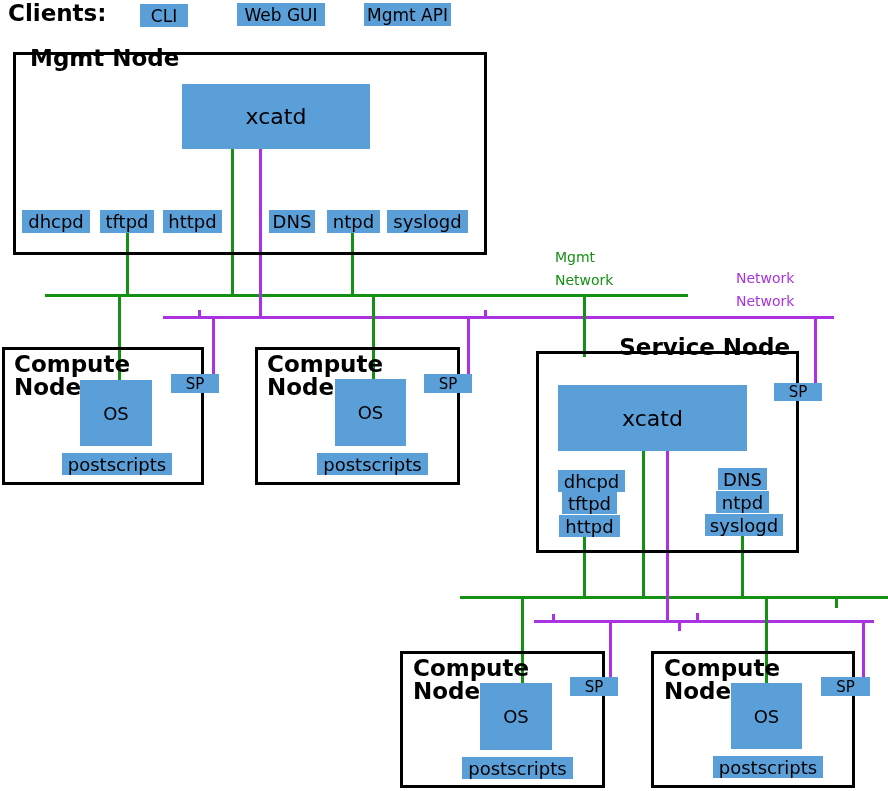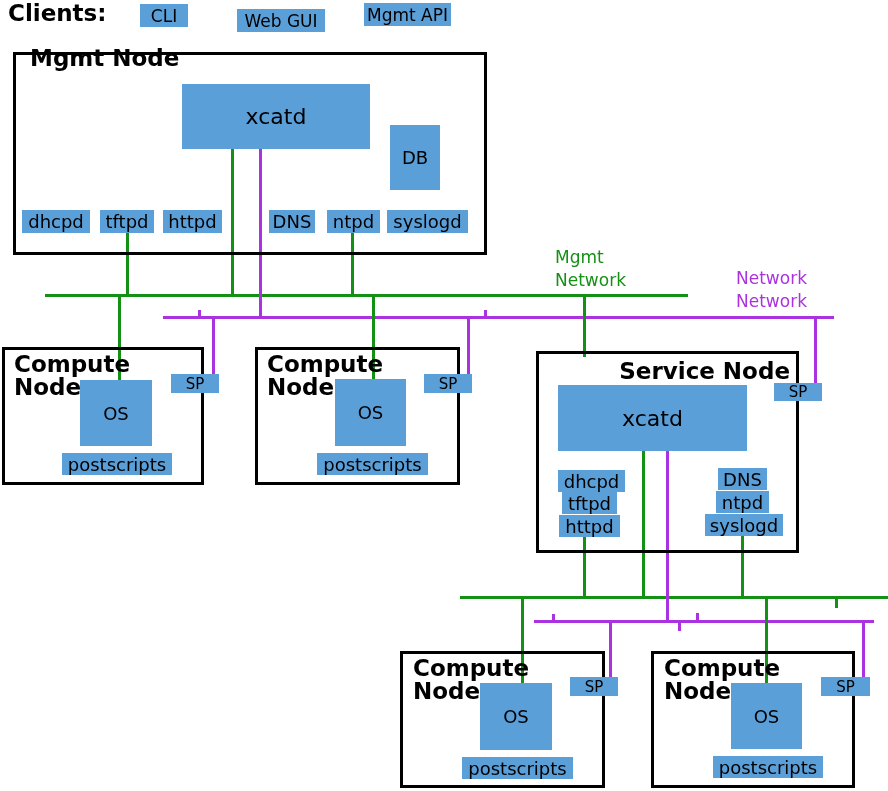--- a/index.html
+++ b/index.html
@@ -5,39 +5,38 @@
   html,body{margin:0;padding:0;background:#fff;}
   #diagram{position:relative;width:888px;height:791px;background:#fff;
     font-family:"DejaVu Sans","Liberation Sans",sans-serif;color:#000;overflow:hidden;}
   .bluebox{position:absolute;background:var(--blue);display:flex;align-items:center;
     justify-content:center;font-size:18px;z-index:3;white-space:nowrap;}
   .nodebox{position:absolute;border:3px solid #000;background:transparent;z-index:2;box-sizing:border-box;}
   .hline,.vline{position:absolute;z-index:1;}
   .green{background:var(--green);}
   .purple{background:var(--purple);}
   .title{position:absolute;font-weight:bold;font-size:23px;line-height:23px;z-index:4;}
-  .netlabel{position:absolute;font-size:17px;line-height:23px;z-index:4;white-space:nowrap;}
+  .netlabel{position:absolute;font-size:14px;line-height:23px;z-index:4;white-space:nowrap;}
   .f22{font-size:22px;}
   .f17{font-size:17px;}
   .f15{font-size:15px;}
 </style>
 </head>
 <body>
 
 <div id="diagram">
 
   <div class="title" style="left:8px;top:2px;">Clients:</div>
   <div class="bluebox f17" style="left:140px;top:4px;width:48px;height:23px;">CLI</div>
-  <div class="bluebox f17" style="left:237px;top:9px;width:88px;height:23px;">Web GUI</div>
+  <div class="bluebox f17" style="left:237px;top:3px;width:88px;height:23px;">Web GUI</div>
   <div class="bluebox f17" style="left:364px;top:3px;width:87px;height:23px;">Mgmt API</div>
 
   <div class="nodebox" style="left:13px;top:52px;width:474px;height:203px;"></div>
   <div class="title" style="left:30px;top:47px;">Mgmt Node</div>
   <div class="bluebox f22" style="left:182px;top:84px;width:188px;height:65px;">xcatd</div>
-  <div class="bluebox" style="left:390px;top:125px;width:50px;height:65px;">DB</div>
   <div class="bluebox" style="left:22px;top:210px;width:68px;height:23px;">dhcpd</div>
   <div class="bluebox" style="left:100px;top:210px;width:54px;height:23px;">tftpd</div>
   <div class="bluebox" style="left:163px;top:210px;width:59px;height:23px;">httpd</div>
   <div class="bluebox" style="left:269px;top:210px;width:46px;height:23px;">DNS</div>
   <div class="bluebox" style="left:327px;top:210px;width:53px;height:23px;">ntpd</div>
   <div class="bluebox" style="left:387px;top:210px;width:81px;height:23px;">syslogd</div>
 
   <div class="netlabel" style="left:555px;top:246px;color:var(--green);">
     <div>Mgmt</div>
     <div>Network</div>
@@ -84,21 +83,21 @@
   <div class="bluebox f15" style="left:171px;top:374px;width:48px;height:19px;">SP</div>
   <div class="bluebox" style="left:62px;top:453px;width:110px;height:22px;">postscripts</div>
 
   <div class="nodebox" style="left:255px;top:347px;width:205px;height:138px;"></div>
   <div class="title" style="left:267px;top:353px;width:120px;">Compute Node</div>
   <div class="bluebox" style="left:335px;top:379px;width:71px;height:67px;">OS</div>
   <div class="bluebox f15" style="left:424px;top:374px;width:48px;height:19px;">SP</div>
   <div class="bluebox" style="left:317px;top:453px;width:111px;height:22px;">postscripts</div>
 
   <div class="nodebox" style="left:536px;top:351px;width:263px;height:202px;"></div>
-  <div class="title" style="left:600px;top:360px;width:190px;text-align:right;">Service Node</div>
+  <div class="title" style="left:600px;top:336px;width:190px;text-align:right;">Service Node</div>
   <div class="bluebox f22" style="left:558px;top:385px;width:189px;height:66px;">xcatd</div>
   <div class="bluebox f15" style="left:774px;top:383px;width:48px;height:18px;">SP</div>
   <div class="bluebox" style="left:558px;top:470px;width:67px;height:22px;">dhcpd</div>
   <div class="bluebox" style="left:562px;top:492px;width:55px;height:22px;">tftpd</div>
   <div class="bluebox" style="left:559px;top:515px;width:61px;height:22px;">httpd</div>
   <div class="bluebox" style="left:718px;top:468px;width:49px;height:22px;">DNS</div>
   <div class="bluebox" style="left:716px;top:491px;width:53px;height:22px;">ntpd</div>
   <div class="bluebox" style="left:705px;top:514px;width:78px;height:22px;">syslogd</div>
 
   <div class="nodebox" style="left:400px;top:651px;width:205px;height:137px;"></div>

